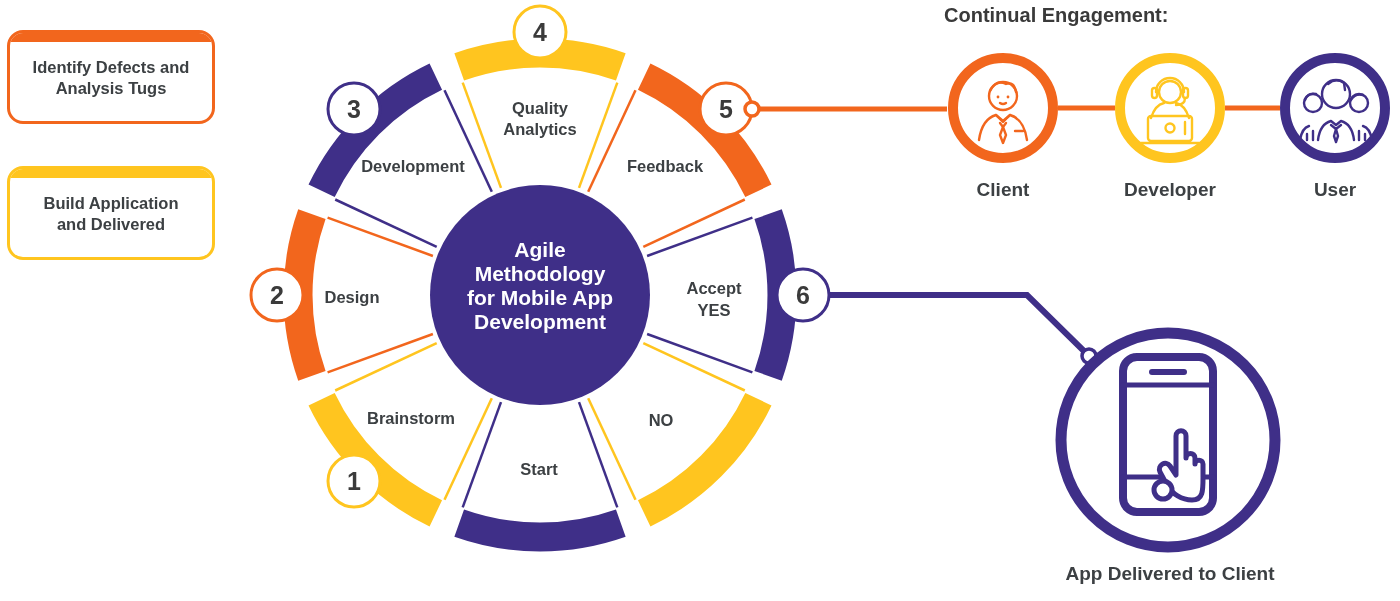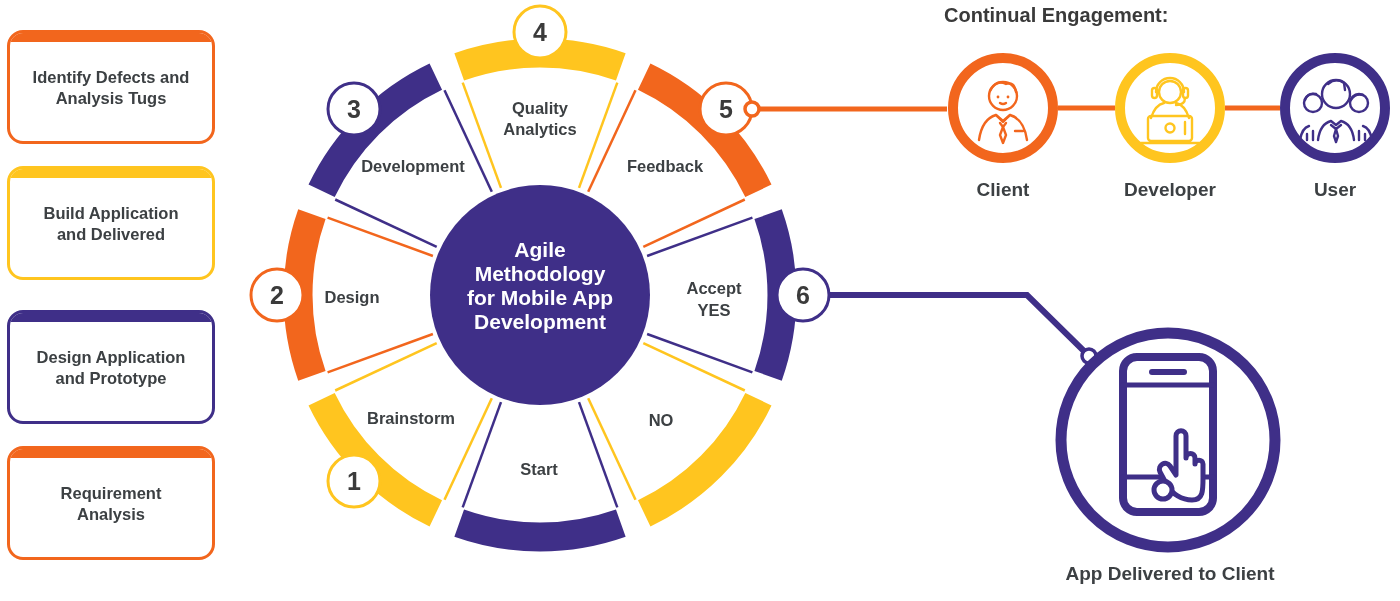--- a/index.html
+++ b/index.html
@@ -1,19 +1,19 @@
 <!DOCTYPE html>
 <html><head>
 <meta charset="utf-8">
 <style>
   html,body{margin:0;padding:0;background:#ffffff;}
   .canvas{position:relative;width:1400px;height:601px;background:#ffffff;overflow:hidden;
           font-family:"Liberation Sans", sans-serif;}
   
-  .card{position:absolute;left:7px;width:208px;height:114px;background:#fff;
+  .card{position:absolute;left:7px;width:208px;height:94px;background:#fff;
         border:3px solid;border-radius:16px;box-sizing:border-box;overflow:hidden;
         display:flex;flex-direction:column;}
   .card-top{height:9px;width:100%;flex:0 0 auto;}
   .card-body{flex:1;display:flex;flex-direction:column;align-items:center;justify-content:center;
              text-align:center;font-weight:bold;font-size:16.5px;line-height:21px;color:#3C4043;
              padding-bottom:8px;}
   .card.orange{border-color:#F2661D;} .card.orange .card-top{background:#F2661D;}
   .card.yellow{border-color:#FFC51F;} .card.yellow .card-top{background:#FFC51F;}
   .card.purple{border-color:#3F2F88;} .card.purple .card-top{background:#3F2F88;}
   
@@ -42,34 +42,20 @@
     <div class="card-body">
       <span>Identify Defects and</span>
       <span>Analysis Tugs</span>
     </div>
   </div>
   <div class="card yellow" style="top:166px;">
     <div class="card-top"></div>
     <div class="card-body">
       <span>Build Application</span>
       <span>and Delivered</span>
-    </div>
-  </div>
-  <div class="card purple" style="top:310px;">
-    <div class="card-top"></div>
-    <div class="card-body">
-      <span>Design Application</span>
-      <span>and Prototype</span>
-    </div>
-  </div>
-  <div class="card orange" style="top:446px;">
-    <div class="card-top"></div>
-    <div class="card-body">
-      <span>Requirement</span>
-      <span>Analysis</span>
     </div>
   </div>
 
   <svg width="1400" height="601" viewBox="0 0 1400 601">
 
     <path class="arc c-y" d="M459.2 66.9 A242 242 0 0 1 620.8 66.9"></path>
     <path class="arc c-o" d="M644.2 76.6 A242 242 0 0 1 758.4 190.8"></path>
     <path class="arc c-p" d="M768.1 214.2 A242 242 0 0 1 768.1 375.8"></path>
     <path class="arc c-y" d="M758.4 399.2 A242 242 0 0 1 644.2 513.4"></path>
     <path class="arc c-p" d="M620.8 523.1 A242 242 0 0 1 459.2 523.1"></path>

